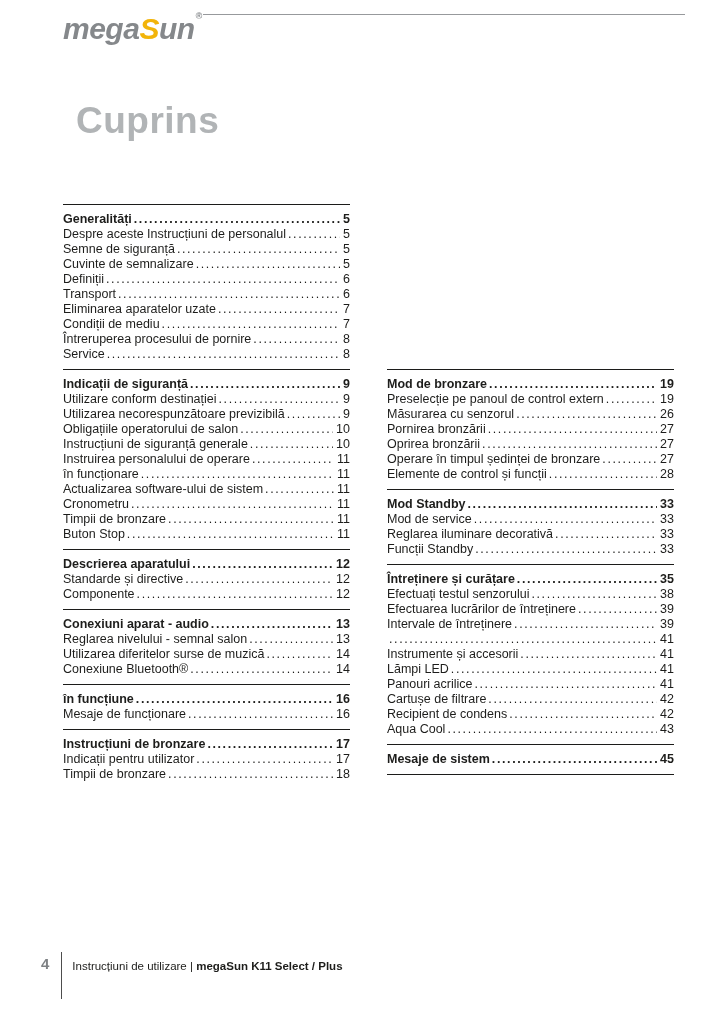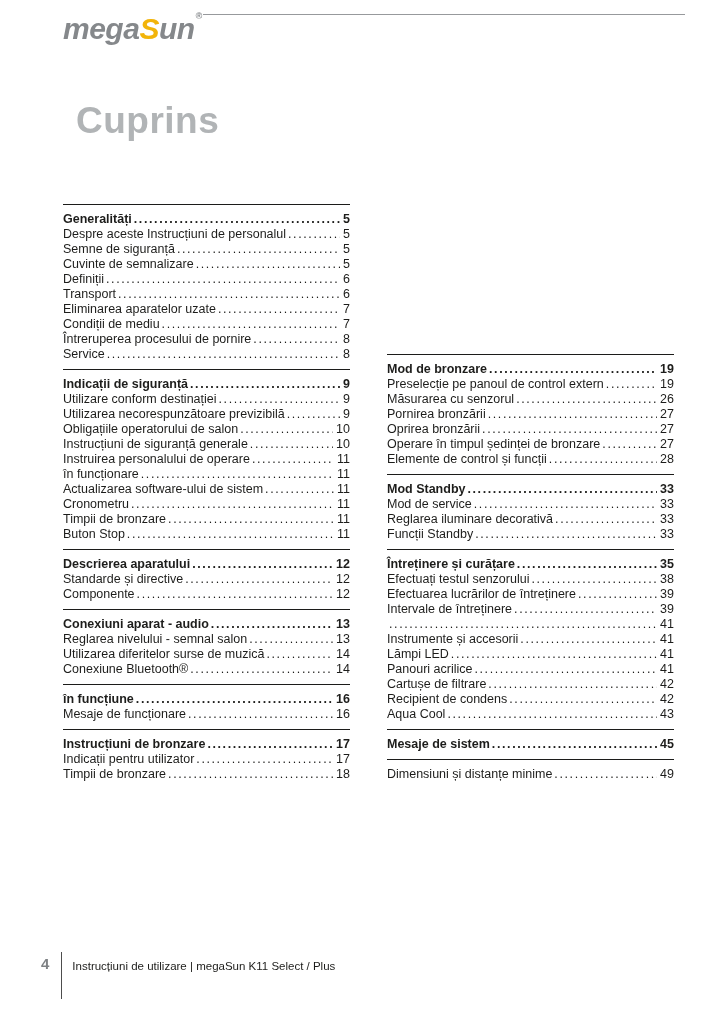--- a/index.html
+++ b/index.html
@@ -30,21 +30,21 @@
   .label { white-space:nowrap; flex-shrink:0; }
   .dots { flex:1 1 auto; overflow:hidden; white-space:nowrap; margin:0 3px 0 2px; min-width:6px; }
   .dots::after { content:"...................................................................................................."; letter-spacing:1.6px; }
   .num { flex-shrink:0; }
 
   
   .footer { position:absolute; left:41px; top:948px; display:flex; align-items:flex-start; }
   .footer-page { font-size:15px; font-weight:bold; color:#7e8184; margin-top:7px; }
   .footer-sep { width:1px; height:47px; background:#4d4d4d; margin:4px 0 0 12px; }
   .footer-text { margin:12px 0 0 10px; font-size:11.5px; white-space:nowrap; }
-  .footer-text .bold { font-weight:normal; }
+  .footer-text .bold { font-weight:bold; }
 </style>
 </head>
 <body>
 
 <div class="page">
 
   <div class="header">
     <div class="logo"><span>mega</span><span class="logo-s">S</span><span>un</span><span class="reg">®</span></div>
     <div class="header-rule"></div>
   </div>
@@ -348,25 +348,20 @@
           </div>
         </div>
         <div class="section">
           <div class="row head">
             <span class="label">Mesaje de sistem</span>
             <span class="dots"></span>
             <span class="num">45</span>
           </div>
         </div>
         <div class="section">
-          <div class="row">
-            <span class="label">Dimensiuni și distanțe minime</span>
-            <span class="dots"></span>
-            <span class="num">49</span>
-          </div>
         </div>
       </div>
     </div>
 
   <div class="footer">
     <div class="footer-page">4</div>
     <div class="footer-sep"></div>
     <div class="footer-text"><span>Instrucțiuni de utilizare</span> <span>|</span> <span class="bold">megaSun K11 Select / Plus</span></div>
   </div>
 

